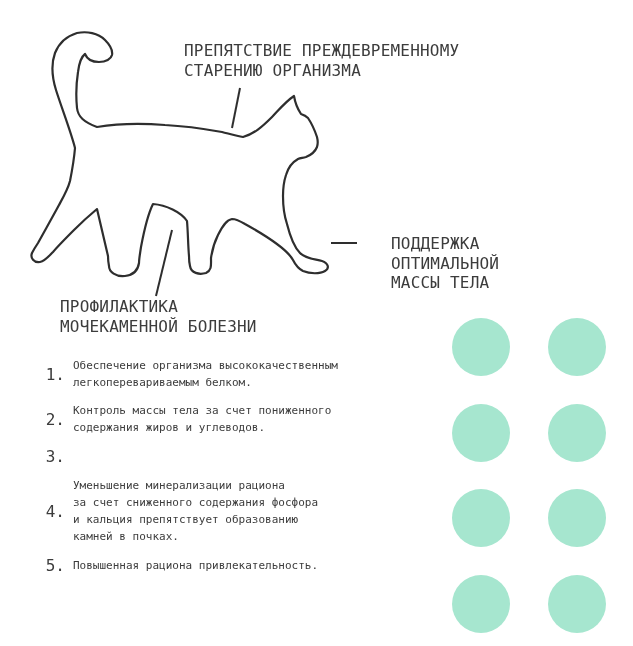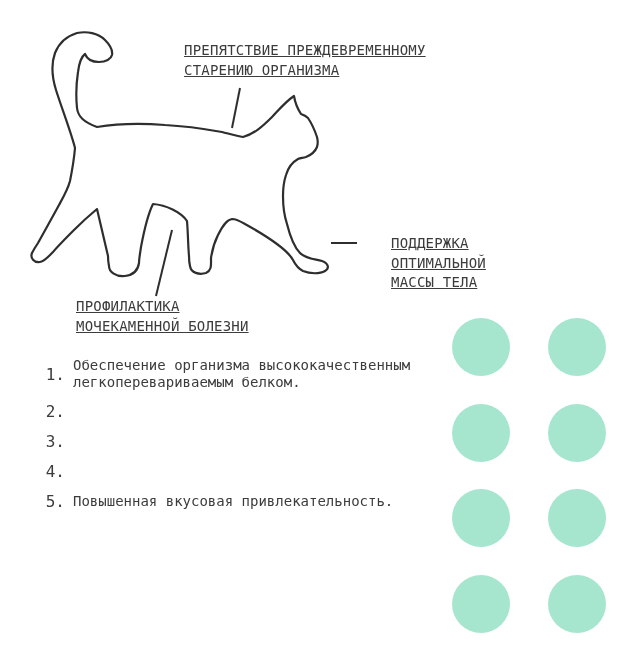--- a/index.html
+++ b/index.html
@@ -41,30 +41,29 @@
   .cat-svg path, .cat-svg line {
     stroke: var(--line, #2e2e2e);
     fill: none;
   }
 
   
   .callout {
     position: absolute;
     z-index: 3;
     color: var(--ink, #3c3c3c);
-    font-size: 14px;
+    font-size: 16px;
     line-height: 19.5px;
     letter-spacing: 0.2px;
     white-space: pre-line;
     text-transform: uppercase;
-    text-decoration: underline;
   }
   .callout-aging   { left: 184px; top: 41px; }
   .callout-weight  { left: 391px; top: 234px; }
-  .callout-urinary { left: 60px;  top: 297px; margin-left: 16px; }
+  .callout-urinary { left: 60px;  top: 297px; }
 
   
   .benefits {
     position: absolute;
     left: 45px; top: 357px;
     width: 440px;
     z-index: 3;
     display: flex;
     flex-direction: column;
     gap: 11px;
@@ -74,21 +73,21 @@
     display: flex;
     align-items: center;
   }
   .benefit .num {
     flex: 0 0 20px;
     text-align: right;
     margin-right: 8px;
     font-size: 16px;
   }
   .benefit .txt {
-    font-size: 14px;
+    font-size: 11px;
     line-height: 17px;
     white-space: pre-line;
   }
 </style>
 </head>
 <body>
 
 <div id="stage">
 
   <div class="dots">
@@ -172,26 +171,32 @@
 МОЧЕКАМЕННОЙ БОЛЕЗНИ</div>
 
   <div class="benefits">
     <div class="benefit">
       <div class="num">1.</div>
       <div class="txt">Обеспечение организма высококачественным
 легкоперевариваемым белком.</div>
     </div>
     <div class="benefit">
       <div class="num">2.</div>
+      <div class="txt">Контроль массы тела за счет пониженного
+содержания жиров и углеводов.</div>
     </div>
     <div class="benefit">
       <div class="num">3.</div>
     </div>
     <div class="benefit">
       <div class="num">4.</div>
+      <div class="txt">Уменьшение минерализации рациона
+за счет сниженного содержания фосфора
+и кальция препятствует образованию
+камней в почках.</div>
     </div>
     <div class="benefit">
       <div class="num">5.</div>
-      <div class="txt">Повышенная вкусовая привлекательность.</div>
+      <div class="txt">Повышенная рациона привлекательность.</div>
     </div>
   </div>
 
 </div>
 
 </body></html>

